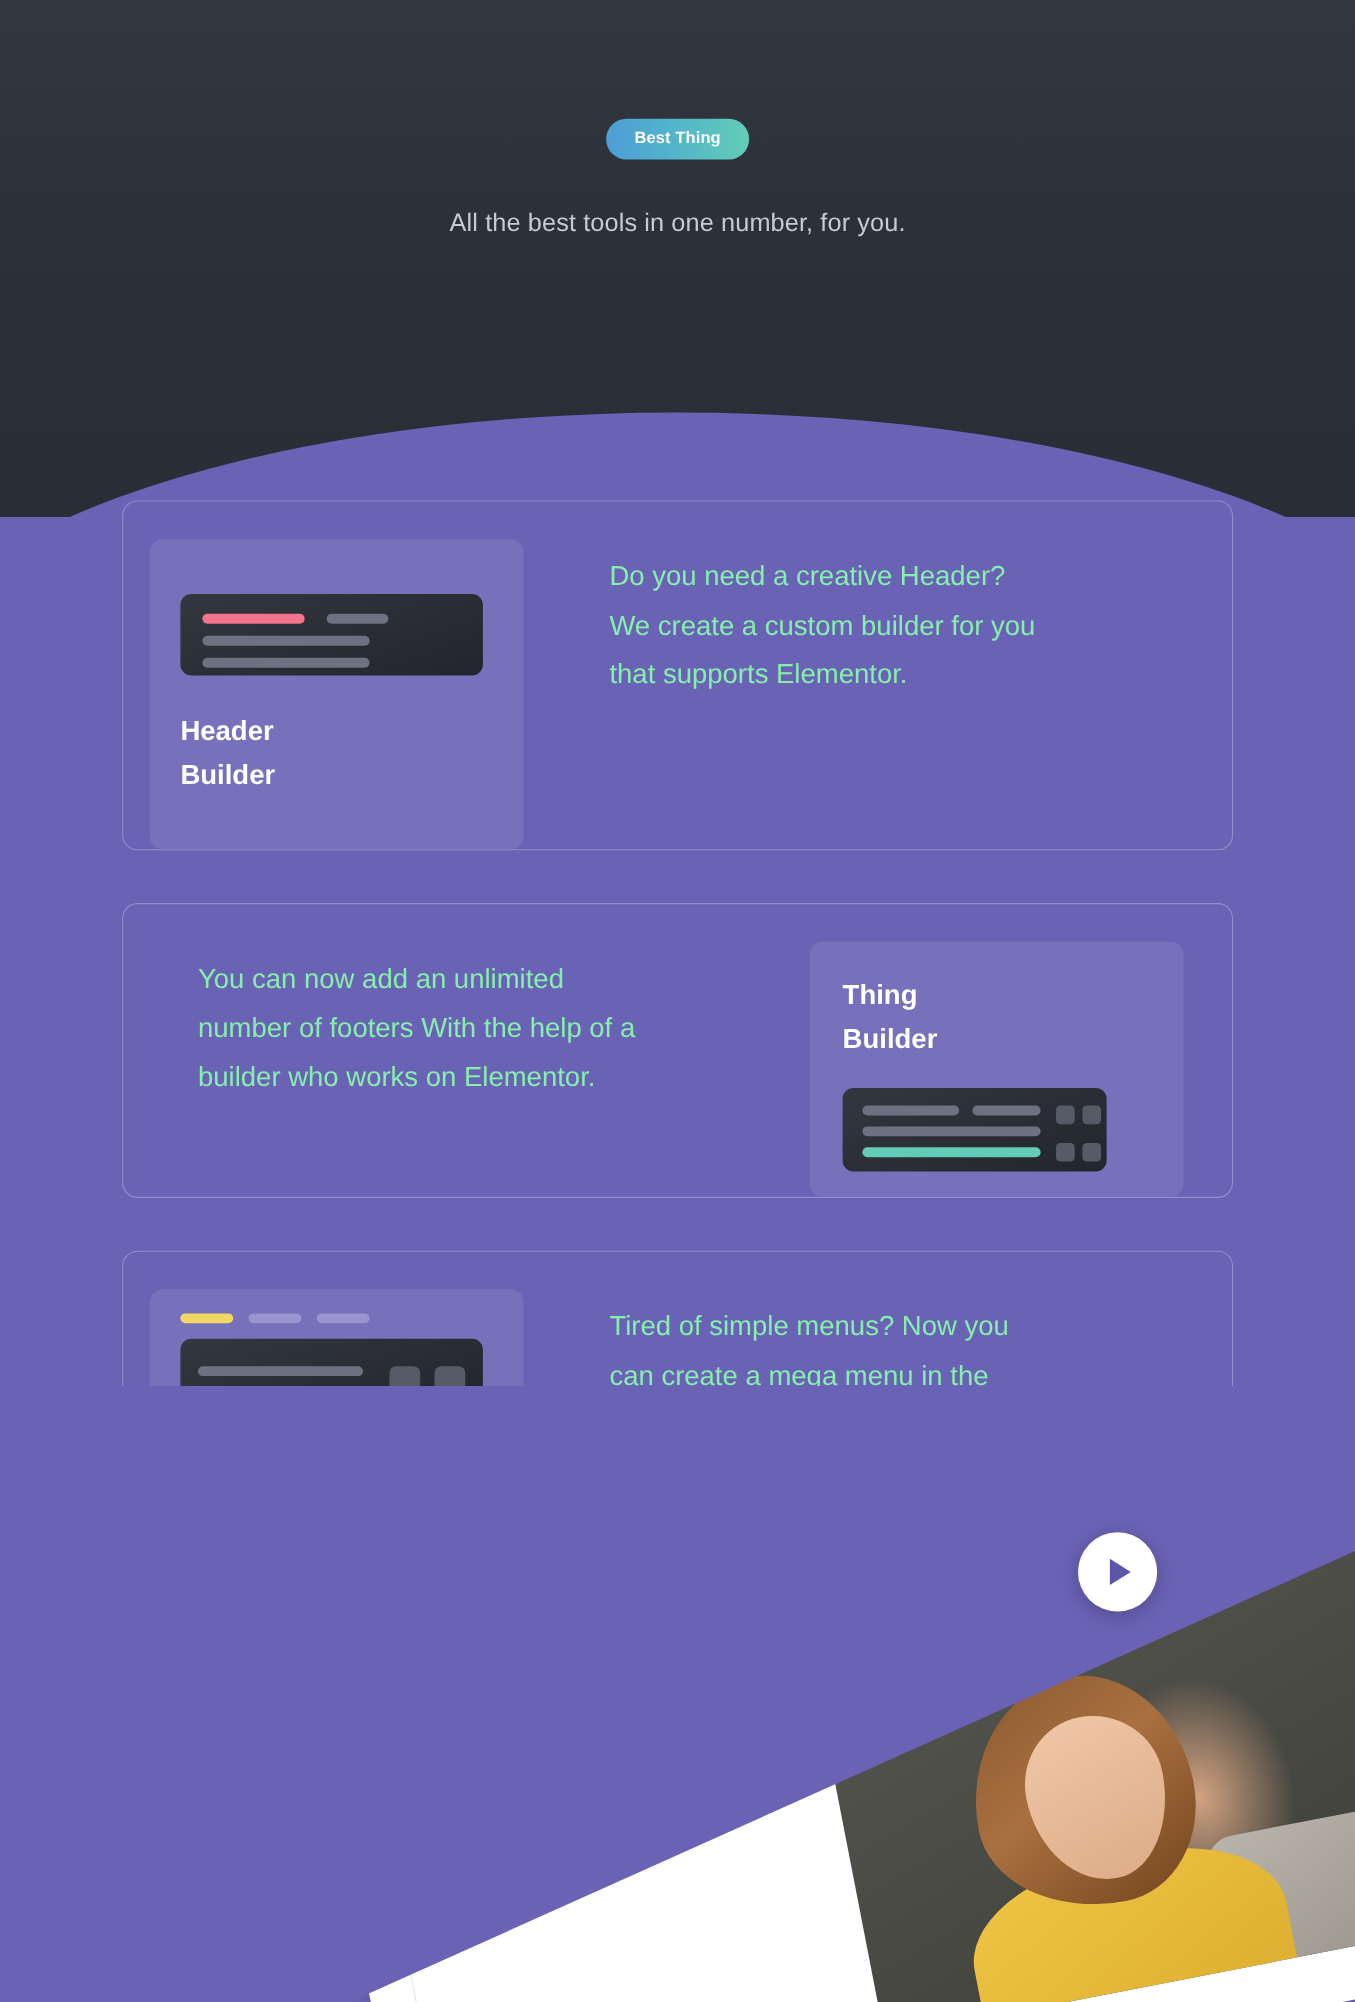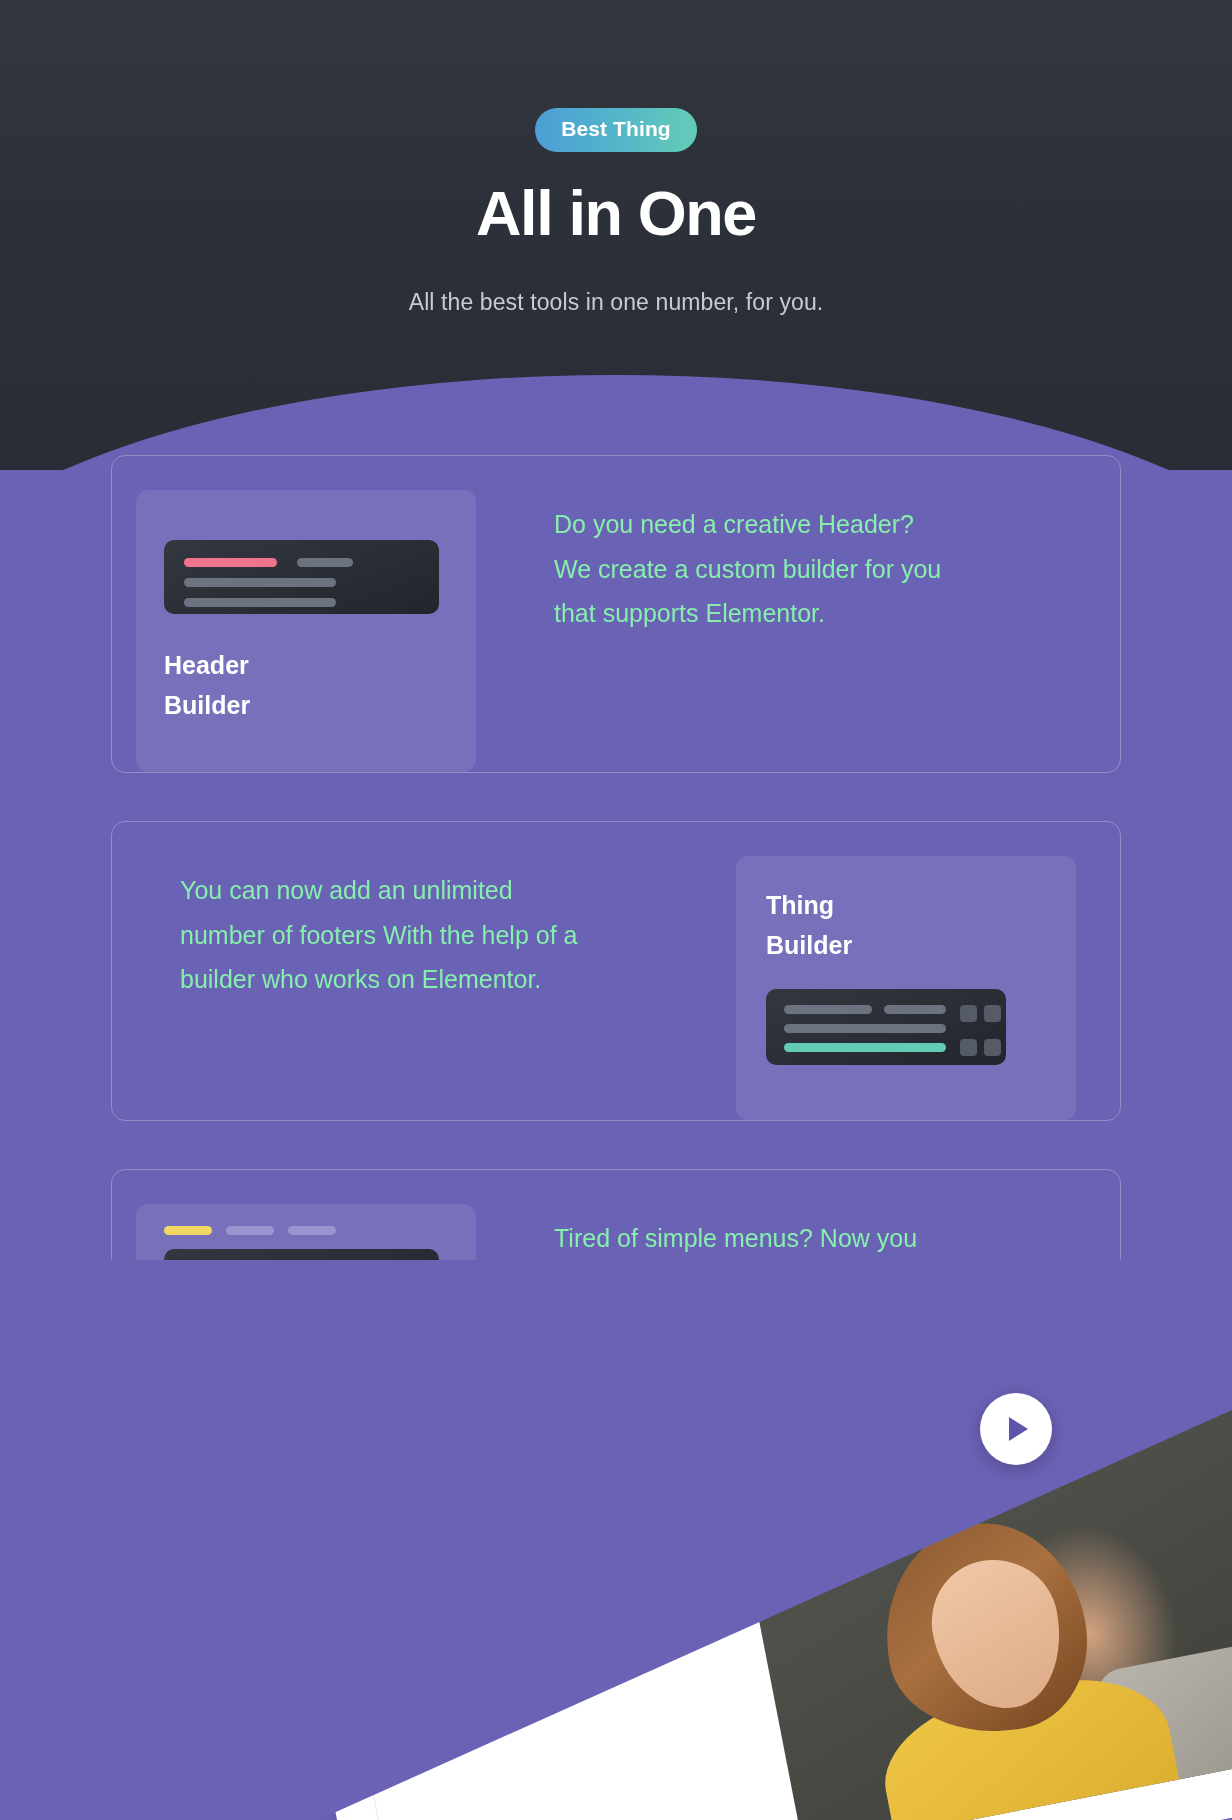--- a/index.html
+++ b/index.html
@@ -23,21 +23,21 @@
     border-radius:50% 50% 0 0 / 100% 100% 0 0;
   }
   .hero-inner{ position:absolute; left:0; top:0; width:1232px; text-align:center; }
 
   .badge{
     display:inline-block;
     margin-top:108px;
     padding:9px 26px 11px;
     border-radius:30px;
     background:linear-gradient(90deg,#4d9ed6 0%,#52b3cc 45%,#63ccb6 100%);
-    color:#ffffff; font-size:21px; font-weight:bold; letter-spacing:.1px;
+    color:#ffffff; font-size:15px; font-weight:bold; letter-spacing:.1px;
   }
   .hero-title{
     margin-top:30px;
     color:#ffffff;
     font-size:63px; font-weight:bold; letter-spacing:-1.4px;
     line-height:1.0;
   }
   .hero-sub{
     margin-top:44px;
     color:#c9cbd2; font-size:23px; font-weight:400; letter-spacing:.1px;
@@ -47,21 +47,21 @@
   .cards{ position:absolute; left:0; top:455px; width:1232px; }
   .card{
     position:relative;
     width:1010px; margin:0 auto 48px;
     border:1px solid rgba(255,255,255,.28);
     border-radius:14px;
     display:flex; align-items:stretch;
     overflow:hidden;
   }
   .card.c1{ height:318px; }
-  .card.c2{ height:300px; }
+  .card.c2{ height:268px; }
   .card.c3{ height:316px; }
 
   .panel{
     background:rgba(255,255,255,.09);
     border-radius:12px;
     position:relative;
   }
   .panel-left{ width:340px; margin:34px 0 0 24px; padding:30px 0 0 0; }
   .panel-right{ width:340px; margin:34px 44px 0 0; padding:28px 0 0 0; margin-left:auto; }
 
@@ -189,21 +189,20 @@
     background:#6a62b5;
     clip-path:polygon(0 0, 1232px 0, 1232px 150px, 318px 560px, 0 560px);
   }
 </style>
 </head>
 <body>
 
 <div class="hero">
   <div class="hero-inner">
     <span class="badge">Best Thing</span>
-    <div class="hero-title">All in One</div>
     <div class="hero-sub">All the best tools in one number, for you.</div>
   </div>
   <div class="hero-curve"></div>
 </div>
 
 <div class="cards">
 
   <div class="card c1">
     <div class="panel panel-left">
       <div class="mock mock-header">

